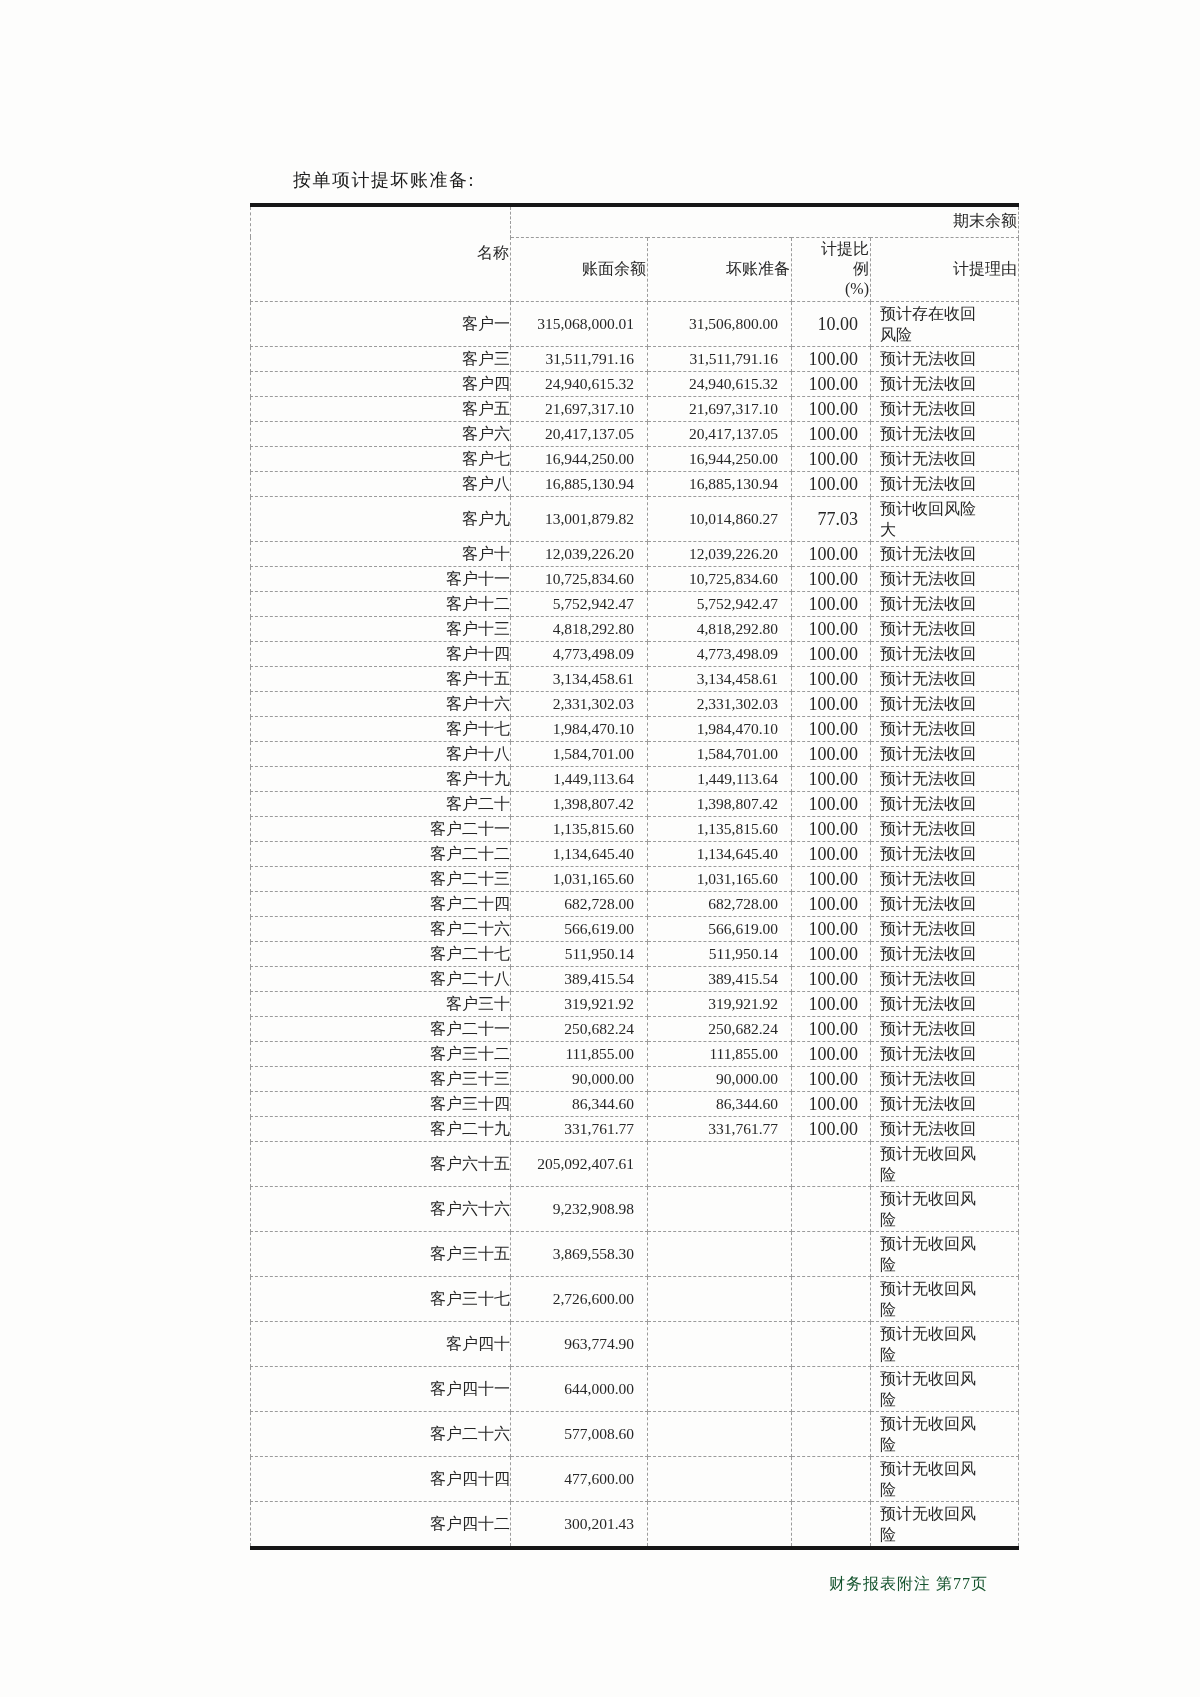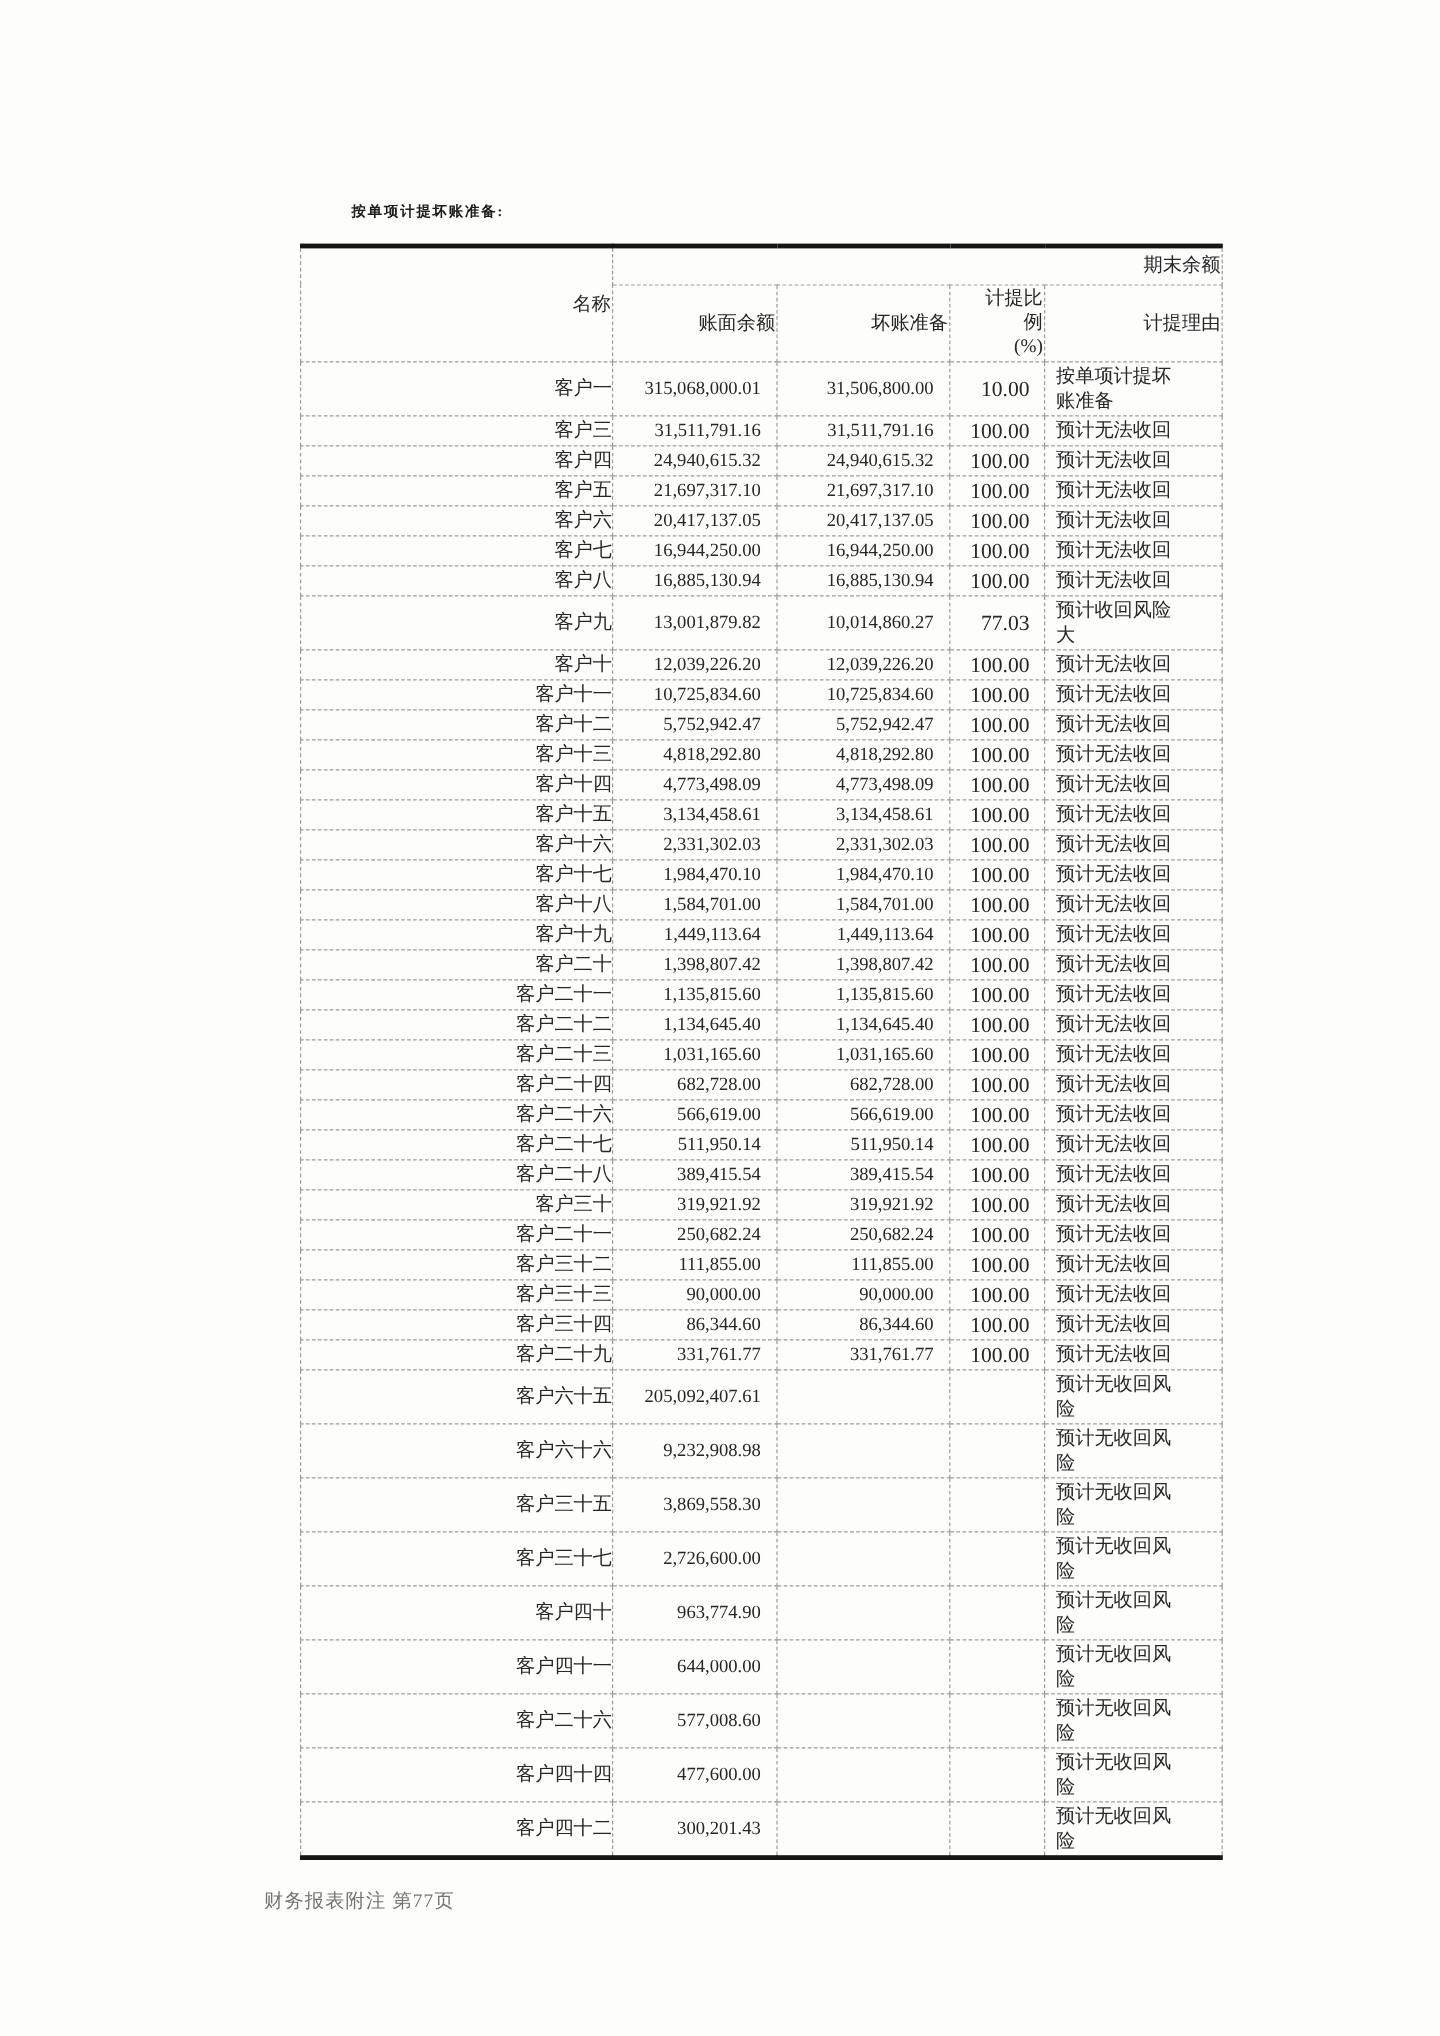--- a/index.html
+++ b/index.html
@@ -8,22 +8,22 @@
     width:1200px; height:1697px;
     margin:0 auto;
     background:#fdfdfc;
     font-family:"Liberation Serif","DejaVu Serif",serif;
     color:#242424;
     overflow:hidden;
   }
   .doc-title {
     position:absolute;
     left:293px; top:168px;
-    font-size:12px;
-    font-weight:bold;
+    font-size:18px;
+    font-weight:normal;
     letter-spacing:1.5px;
     color:#1c1c1c;
   }
   table.provision {
     position:absolute;
     left:250px; top:203px;
     width:768px;
     border-collapse:collapse;
     table-layout:fixed;
     border-top:4px solid #161616;
@@ -53,24 +53,24 @@
     vertical-align:middle;
   }
   td.c-name   { text-align:right;  padding-left:14px; }
   td.c-num    { text-align:right; padding-right:13px; font-size:15.5px; }
   td.c-ratio  { text-align:right; padding-right:12px; font-size:18px; }
   td.c-reason { text-align:left;  padding-left:9px; padding-right:30px; line-height:21px; }
   .page-footer {
     position:absolute;
     left:220px; top:1574px;
     width:768px;
-    text-align:left;
+    text-align:right;
     font-size:16px;
     letter-spacing:1px;
-    color:#737373;
+    color:#14532d;
   }
 </style>
 </head>
 <body>
 
 <div class="page">
 
   <div class="doc-title">按单项计提坏账准备:</div>
 
   <table class="provision">
@@ -94,21 +94,21 @@
 (%)</th>
         <th>计提理由</th>
       </tr>
     </thead>
     <tbody>
         <tr>
       <td class="c-name">客户一</td>
       <td class="c-num">315,068,000.01</td>
       <td class="c-num">31,506,800.00</td>
       <td class="c-ratio">10.00</td>
-      <td class="c-reason">按单项计提坏账准备</td>
+      <td class="c-reason">预计存在收回风险</td>
     </tr>
         <tr>
       <td class="c-name">客户三</td>
       <td class="c-num">31,511,791.16</td>
       <td class="c-num">31,511,791.16</td>
       <td class="c-ratio">100.00</td>
       <td class="c-reason">预计无法收回</td>
     </tr>
         <tr>
       <td class="c-name">客户四</td>

